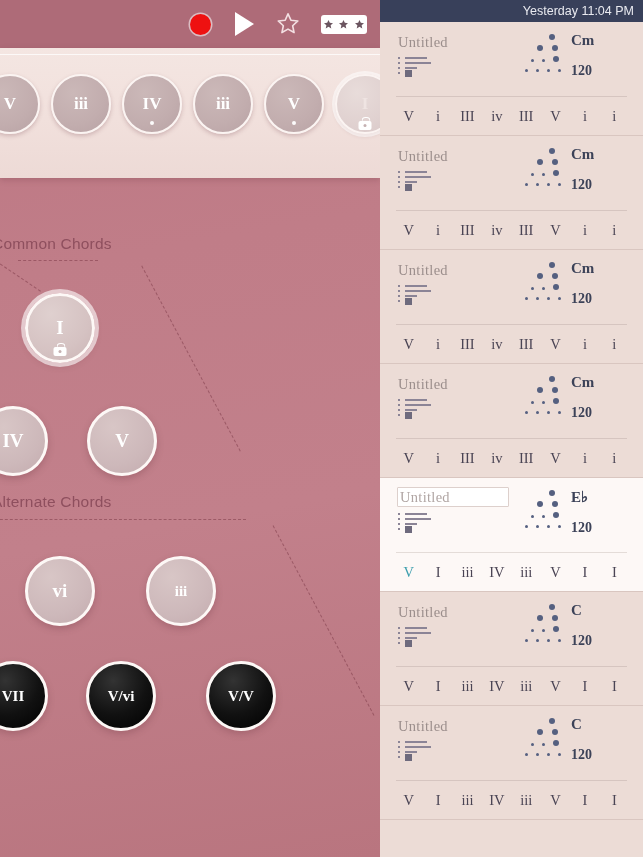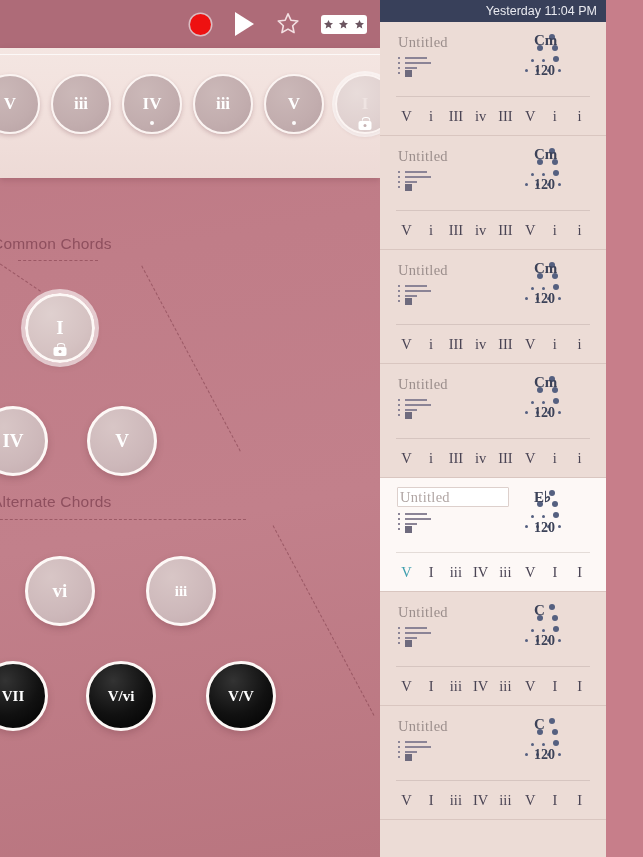--- a/index.html
+++ b/index.html
@@ -87,21 +87,21 @@
   .pad.sel{
     background:radial-gradient(circle at 36% 28%, #dfd0cf 0%, #d5c2c2 62%, #cbb5b6 100%);
     box-shadow:0 0 0 4px rgba(255,255,255,.6),0 3px 7px rgba(110,55,65,.25);
   }
   .pad.dark{
     background:radial-gradient(circle at 38% 26%, #333 0%, #111 55%, #000 100%);
   }
 
   
   .right-panel{
-    position:absolute;left:380px;top:0;width:226px;height:857px;
+    position:absolute;left:380px;top:0;width:263px;height:857px;
     background:#ecdcd6;overflow:hidden;
   }
   .rp-header{
     height:22px;background:#38405a;
     display:flex;align-items:center;justify-content:flex-end;
     padding-right:9px;
   }
   .rp-header span{color:#e9eaf0;font-size:12.5px;}
   .song-list{position:relative;}
   .song{

